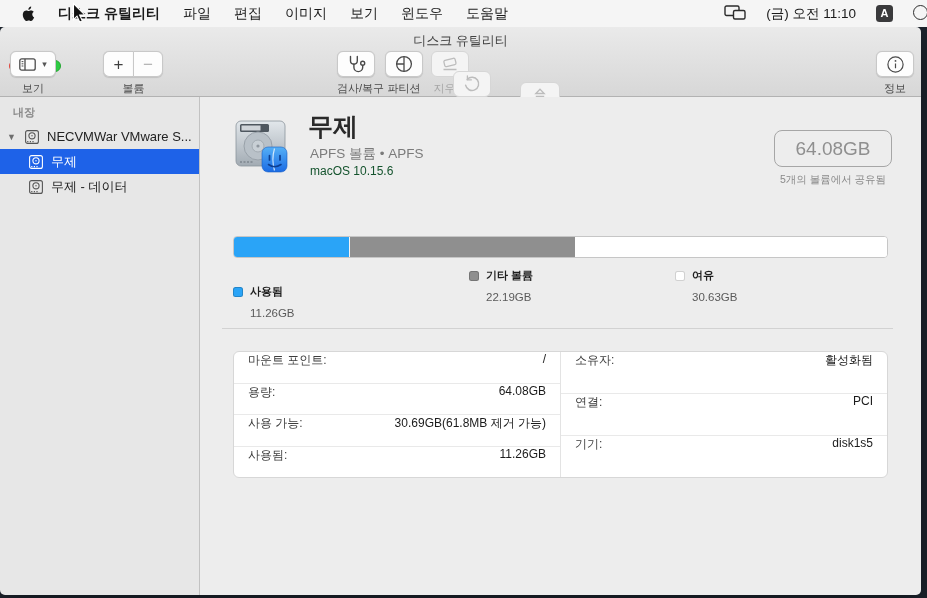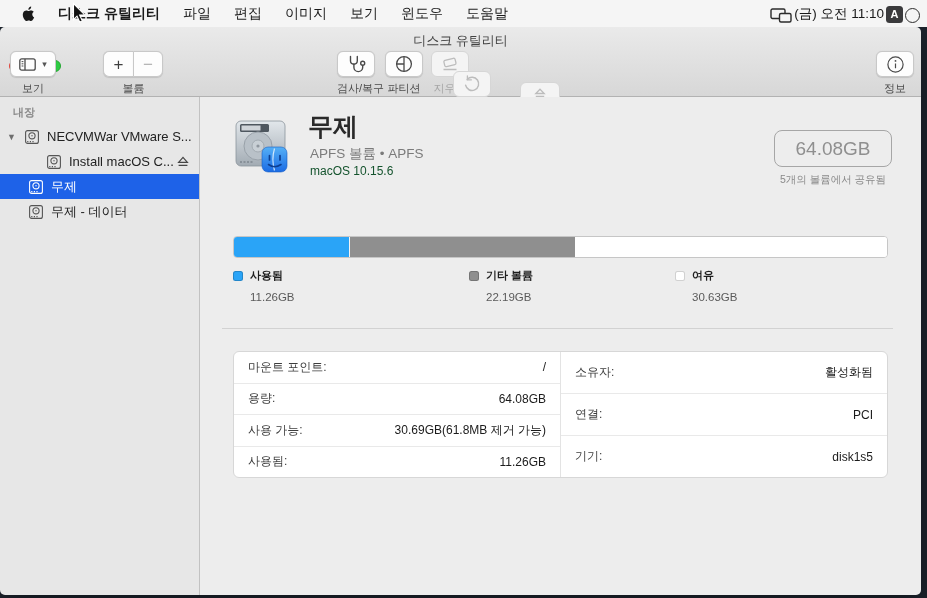--- a/index.html
+++ b/index.html
@@ -5,21 +5,21 @@
   * { margin:0; padding:0; box-sizing:border-box; }
   html,body { width:927px; height:598px; }
   body { font-family:"Liberation Sans","DejaVu Sans",sans-serif; background:#1d242e; position:relative; overflow:hidden; }
 
   
   .menubar { position:absolute; top:0; left:0; width:927px; height:27px; background:#f5f5f5;
     display:flex; align-items:center; font-size:14px; color:#1a1a1a; z-index:5; }
   .mb-left { display:flex; align-items:center; gap:23px; padding-left:21px; }
   .mb-appname { font-weight:700; }
   .mb-item { cursor:default; }
-  .mb-right { margin-left:auto; display:flex; align-items:flex-end; gap:2px; padding-right:16px; }
+  .mb-right { margin-left:auto; display:flex; align-items:flex-start; gap:20px; padding-right:8px; }
   .mb-clock { font-size:13.5px; }
   .input-badge { width:17px; height:17px; background:#3a3a3c; color:#fff; border-radius:3.5px;
     font-size:11px; font-weight:700; display:flex; align-items:center; justify-content:center; }
   .partial-circle { width:15px; height:15px; border:1.6px solid #2e2e2e; border-radius:50%; margin-right:-9px; flex:none; }
 
   .cursor { position:absolute; left:72px; top:2px; z-index:50; pointer-events:none; }
 
   
   .window { position:absolute; top:27px; left:0; width:921px; height:568px;
     border-radius:5px; display:flex; flex-direction:column; overflow:hidden;
@@ -84,21 +84,21 @@
   .lg-head { display:flex; align-items:center; gap:7px; font-size:11px; font-weight:700; color:#1e1e1e; }
   .swatch { width:10px; height:10px; border-radius:2.5px; border:1px solid rgba(0,0,0,.18); flex:none; }
   .lg-val { margin:8px 0 0 17px; font-size:11.5px; color:#5a5a5a; }
 
   .sep { position:absolute; left:22px; top:231px; width:671px; height:1px; background:#d2d2d2; }
 
   .details { position:absolute; left:33px; top:254px; width:655px; height:127px; background:#fff;
     border:1px solid #d7d7d7; border-radius:6px; display:flex; overflow:hidden; }
   .dcol { flex:1; display:flex; flex-direction:column; }
   .dcol + .dcol { border-left:1px solid #e3e3e3; }
-  .drow { flex:1; display:flex; align-items:center; justify-content:space-between; padding:0 14px;
+  .drow { flex:1; display:flex; align-items:flex-start; justify-content:space-between; padding:0 14px;
     font-size:12px; }
   .drow + .drow { border-top:1px solid #e9e9e9; }
   .dlabel { color:#3d3d3d; }
   .dvalue { color:#1b1b1b; text-align:right; }
 </style>
 </head>
 <body>
 
 <div class="menubar">
   <div class="mb-left">
@@ -260,37 +260,20 @@
           <svg width="16" height="16" viewBox="0 0 16 16" fill="none" stroke="currentColor" stroke-width="1.1">
               <rect x="1.6" y="1.6" width="12.8" height="12.8" rx="2"></rect>
               <circle cx="8" cy="6.8" r="3.1"></circle>
               <circle cx="8" cy="6.8" r="0.7" fill="currentColor" stroke="none"></circle>
               <path d="M3.2 12.6h1.2M5.8 12.6h1.2M8.4 12.6h1.2" stroke-width="1.2"></path>
             </svg>
         </span>
         <span>NECVMWar VMware S...</span>
       </div>
 
-      <div class="sb-row ind1">
-        <span class="icon">
-          <svg width="16" height="16" viewBox="0 0 16 16" fill="none" stroke="currentColor" stroke-width="1.1">
-              <rect x="1.6" y="1.6" width="12.8" height="12.8" rx="2"></rect>
-              <circle cx="8" cy="6.8" r="3.1"></circle>
-              <circle cx="8" cy="6.8" r="0.7" fill="currentColor" stroke="none"></circle>
-              <path d="M3.2 12.6h1.2M5.8 12.6h1.2M8.4 12.6h1.2" stroke-width="1.2"></path>
-            </svg>
-        </span>
-        <span>Install macOS C...</span>
-        <span class="sb-eject">
-          <svg width="12" height="11" viewBox="0 0 12 11" fill="none" stroke="#474747" stroke-width="1.2">
-              <path d="M6 1.4l4.4 5H1.6z"></path>
-              <line x1="1.6" y1="9.4" x2="10.4" y2="9.4"></line>
-            </svg>
-        </span>
-      </div>
 
       <div class="sb-row ind2 selected" style="background: rgb(30, 98, 232);">
         <span class="icon">
           <svg width="16" height="16" viewBox="0 0 16 16" fill="none" stroke="currentColor" stroke-width="1.1">
               <rect x="1.6" y="1.6" width="12.8" height="12.8" rx="2"></rect>
               <circle cx="8" cy="6.8" r="3.1"></circle>
               <circle cx="8" cy="6.8" r="0.7" fill="currentColor" stroke="none"></circle>
               <path d="M3.2 12.6h1.2M5.8 12.6h1.2M8.4 12.6h1.2" stroke-width="1.2"></path>
             </svg>
         </span>
@@ -347,21 +330,21 @@
       <div class="cap-box">64.08GB</div>
       <div class="cap-note">5개의 볼륨에서 공유됨</div>
 
       <div class="bar">
         <div class="seg-fill" style="width: 17.6%; background: rgb(42, 164, 247);"></div>
         <div class="seg-fill" style="width: 34.6%; background: rgb(143, 143, 143);"></div>
         <div class="seg-fill" style="width: 47.8%; background: rgb(255, 255, 255);"></div>
       </div>
 
       <div class="legend">
-        <div class="lg-col" style="left:0;">
+        <div class="lg-col" style="left:0;margin-top:16px;">
           <div class="lg-head">
               <span class="swatch" style="background: rgb(42, 164, 247);"></span>
               <span>사용됨</span>
             </div>
           <div class="lg-val">11.26GB</div>
         </div>
         <div class="lg-col" style="left:236px;">
           <div class="lg-head">
               <span class="swatch" style="background: rgb(143, 143, 143);"></span>
               <span>기타 볼륨</span>

